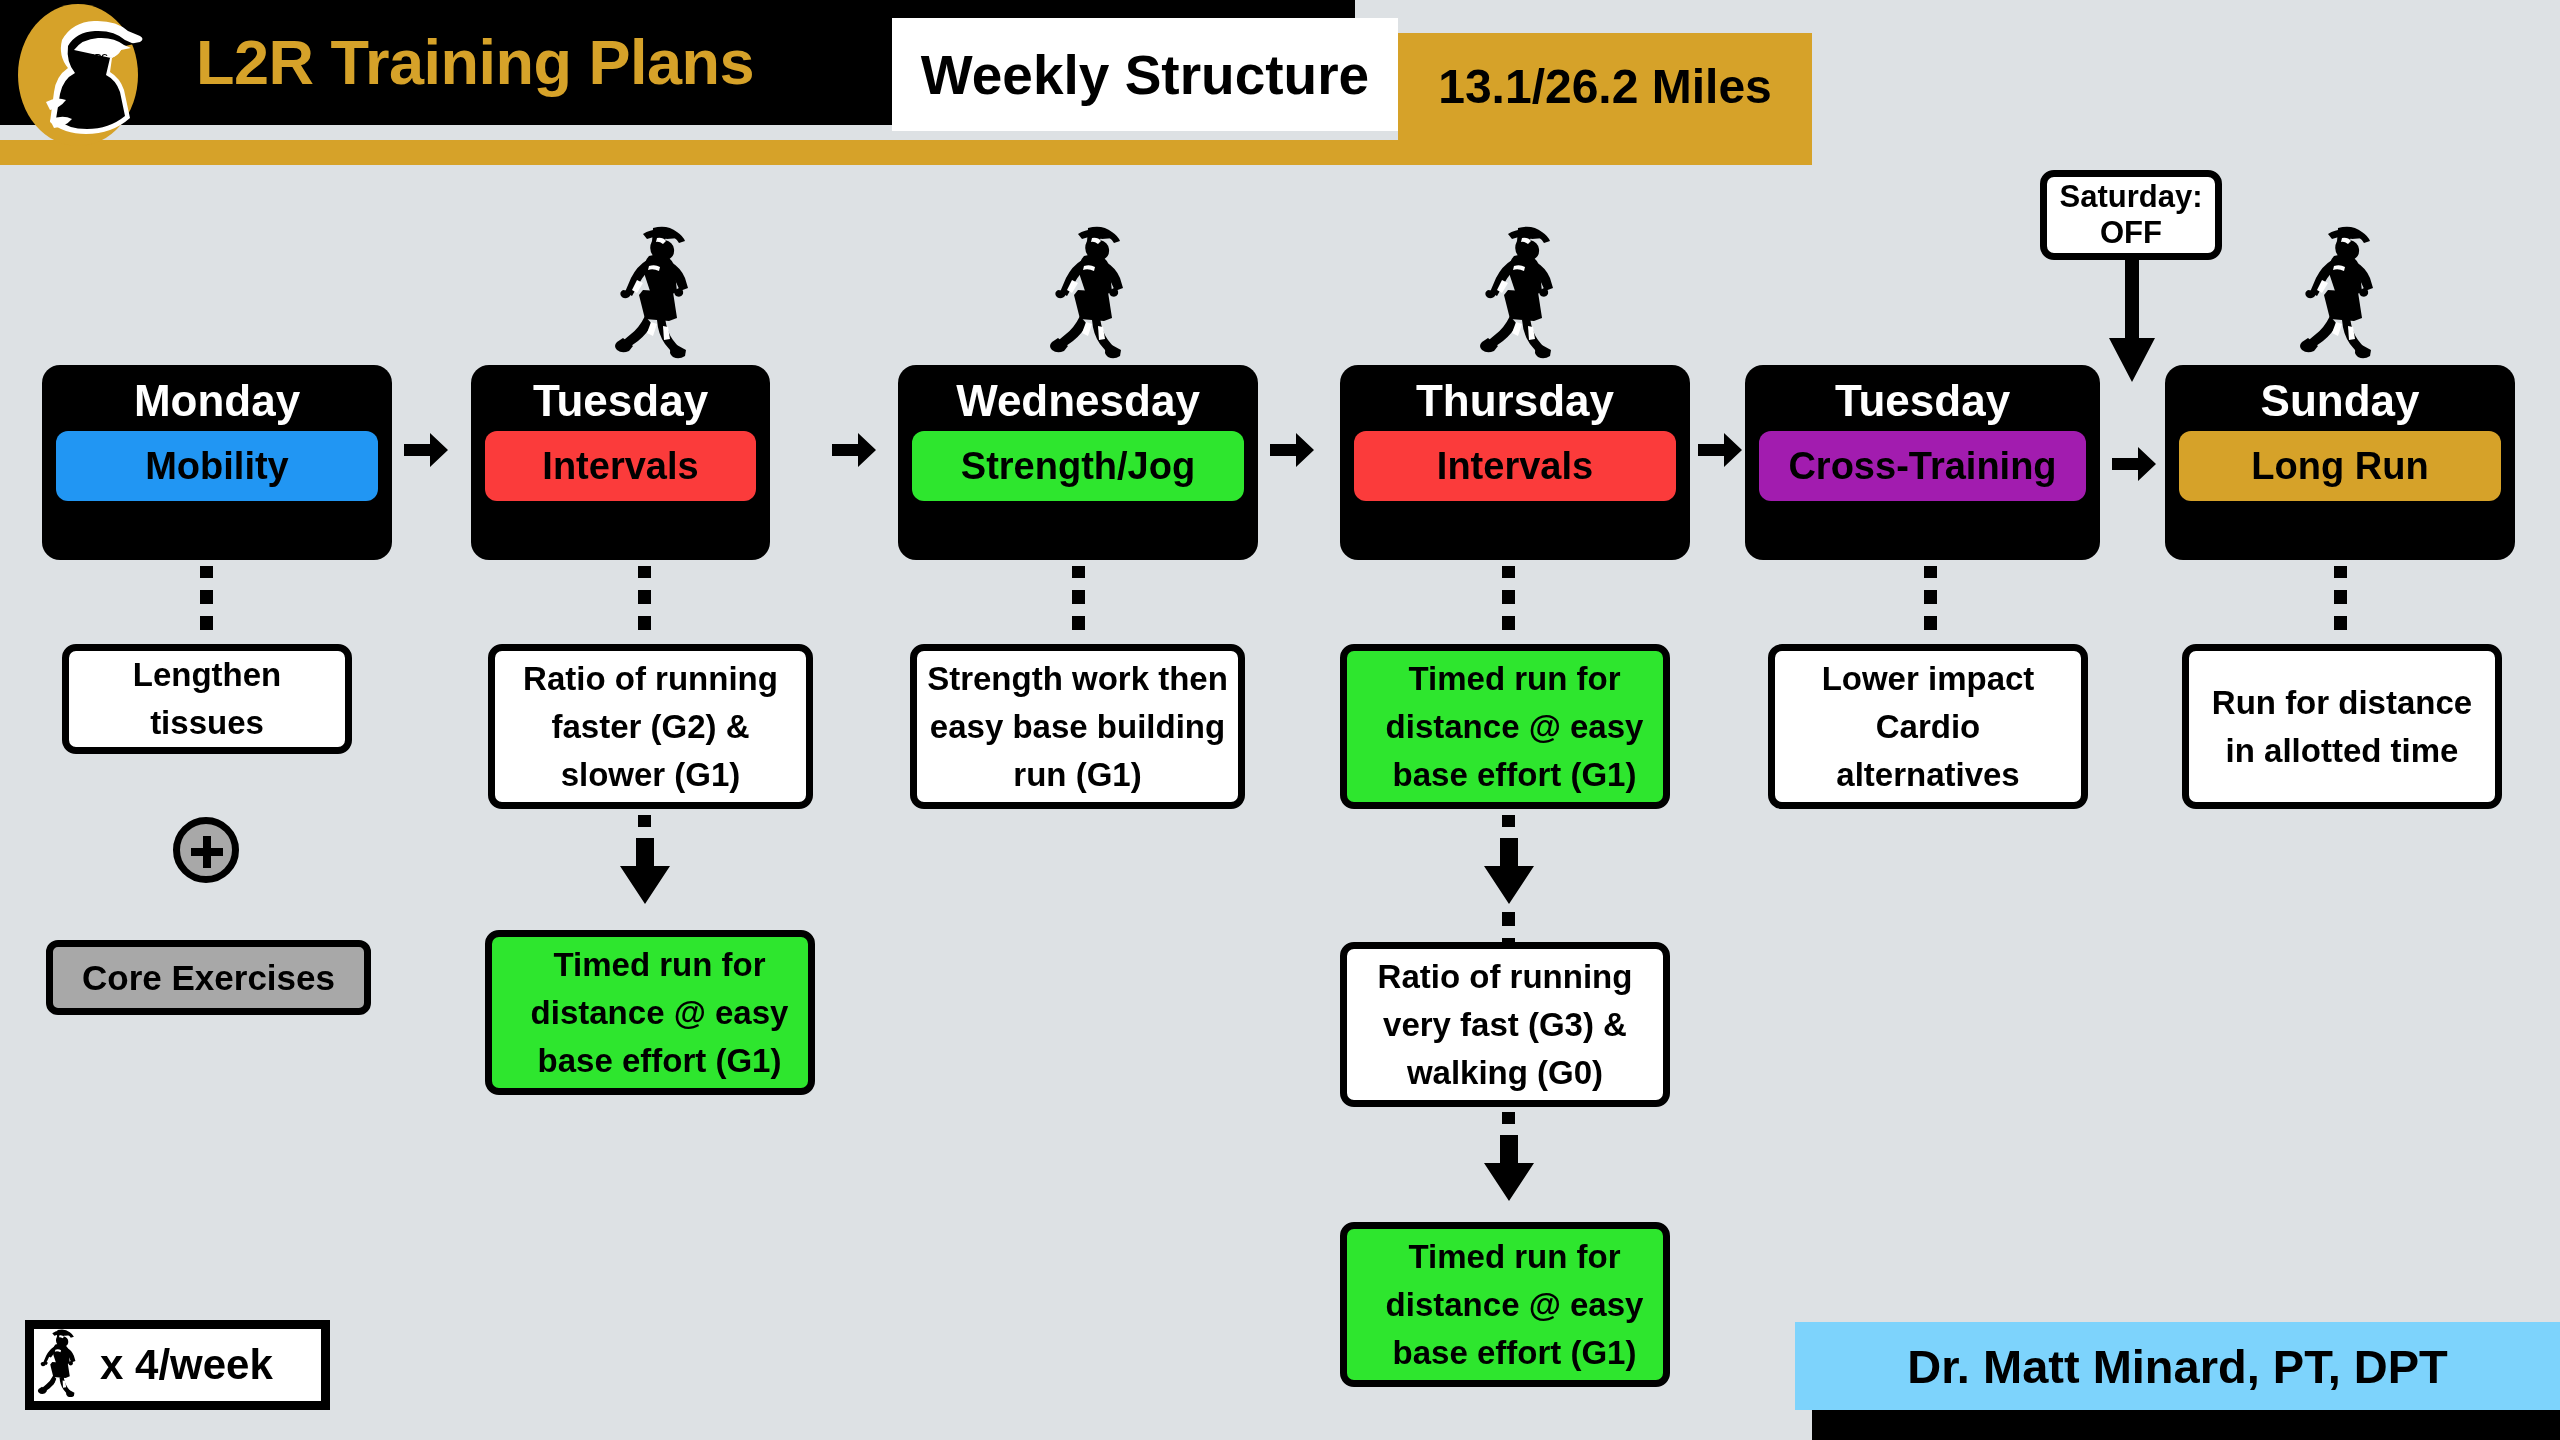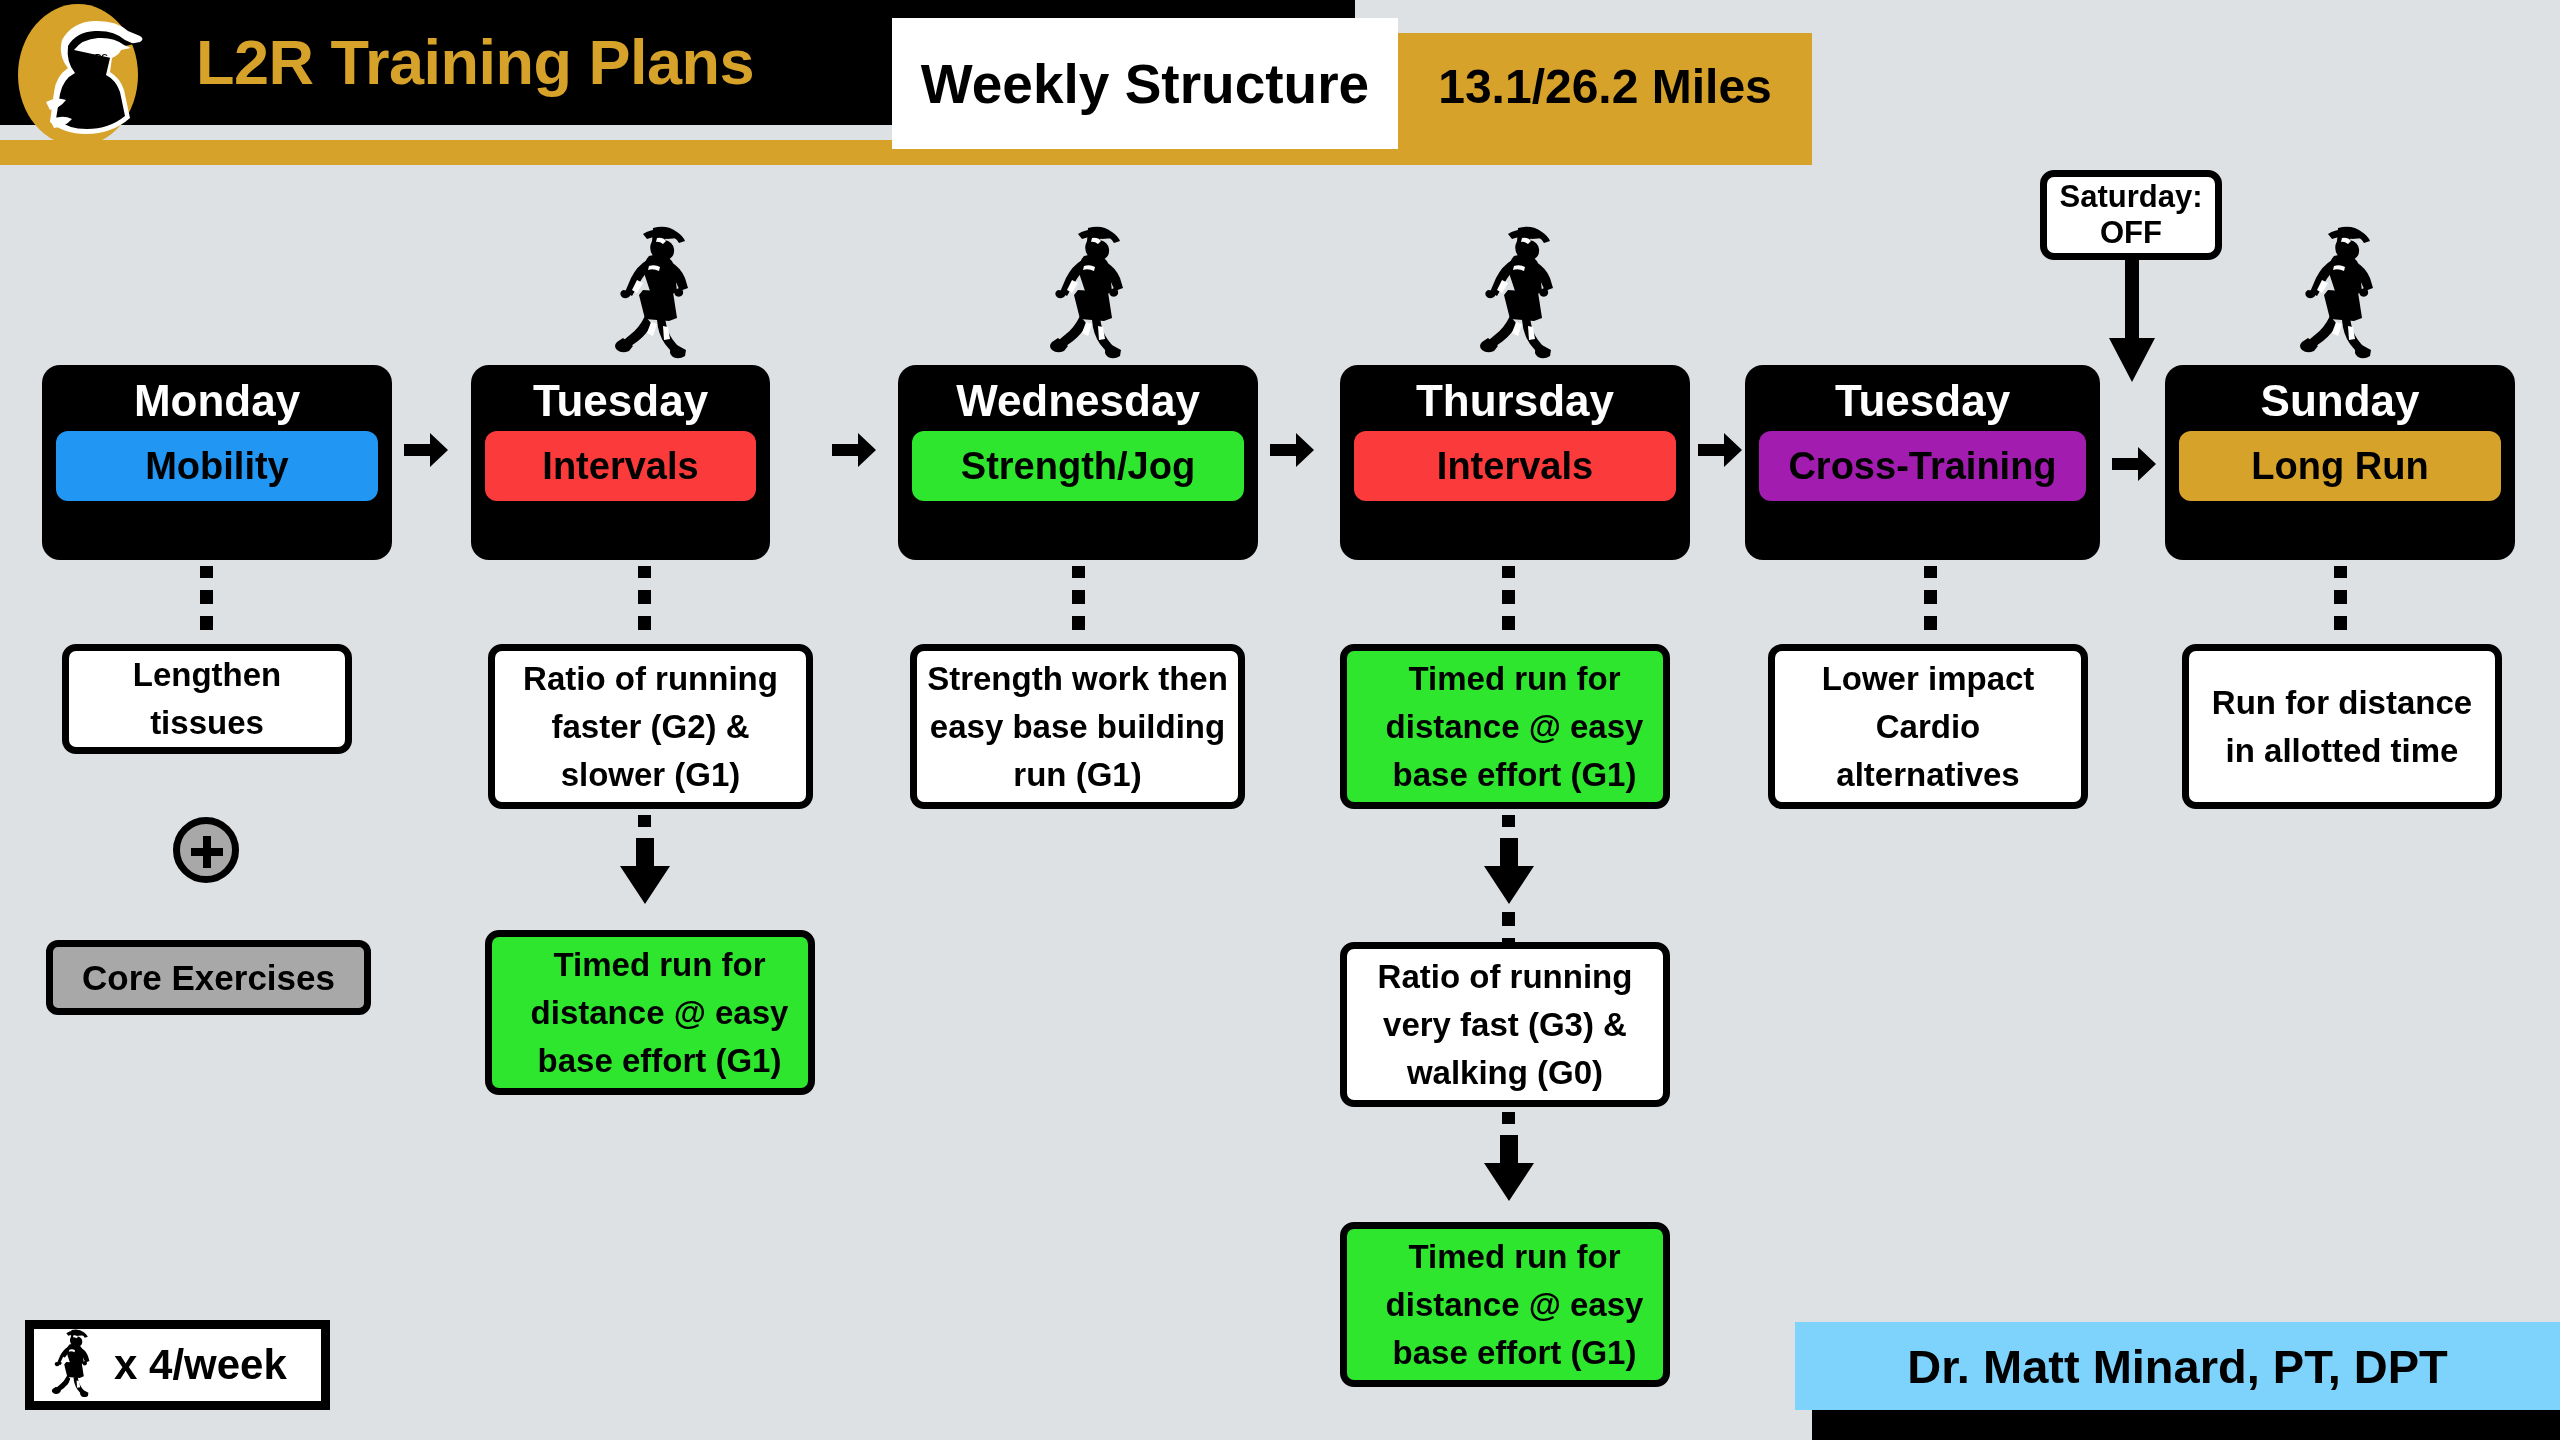--- a/index.html
+++ b/index.html
@@ -40,21 +40,21 @@
     white-space: nowrap;
   }
   #logo-badge {
     position: absolute; left: 10px; top: 2px;
     width: 136px; height: 146px;
   }
   #logo-badge svg { display:block; width:136px; height:146px; }
 
   #subtitle-white {
     position: absolute; left: 892px; top: 18px;
-    width: 506px; height: 131px;
+    width: 506px; height: 113px;
     background: #fff;
     display: flex; align-items: center; justify-content: center;
   }
   #subtitle-white span {
     font-size: 55px; font-weight: bold; color: #000;
     white-space: nowrap;
   }
   #distance-gold {
     position: absolute; left: 1398px; top: 33px;
     width: 414px; height: 107px;
@@ -177,21 +177,20 @@
   .runner-icon svg { display: block; }
 
   
   #frequency-box {
     position: absolute; left: 25px; top: 1320px;
     width: 305px; height: 90px;
     box-sizing: border-box;
     border: 9px solid #000;
     background: #fff;
     display: flex; align-items: center;
-    padding-left: 14px;
   }
   #frequency-label {
     font-size: 42px; font-weight: bold; color: #000;
     margin-left: 14px; white-space: nowrap;
   }
   #signature-black-bar {
     position: absolute; left: 1812px; top: 1406px;
     width: 748px; height: 34px;
     background: #000;
   }

